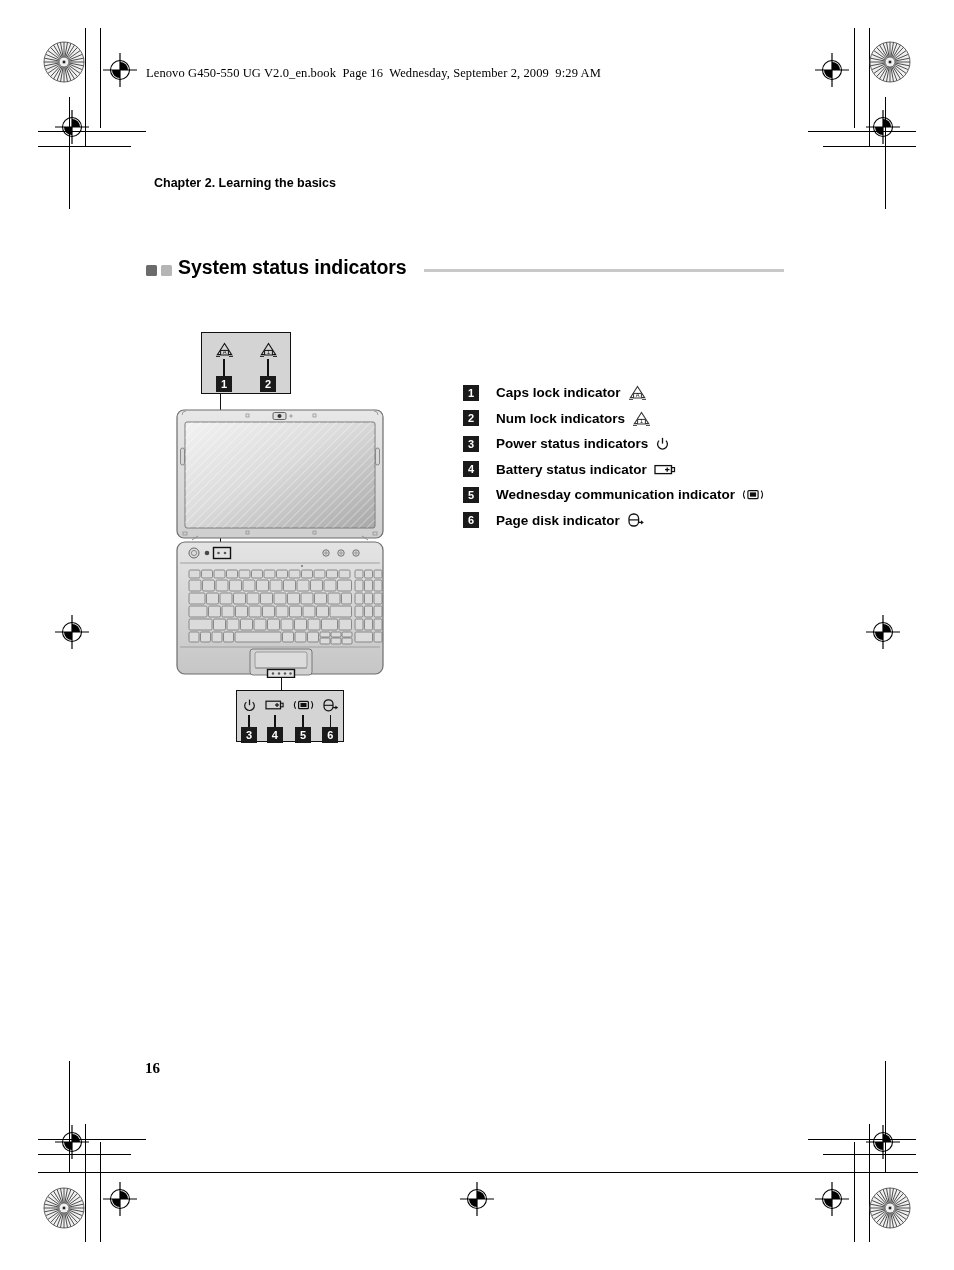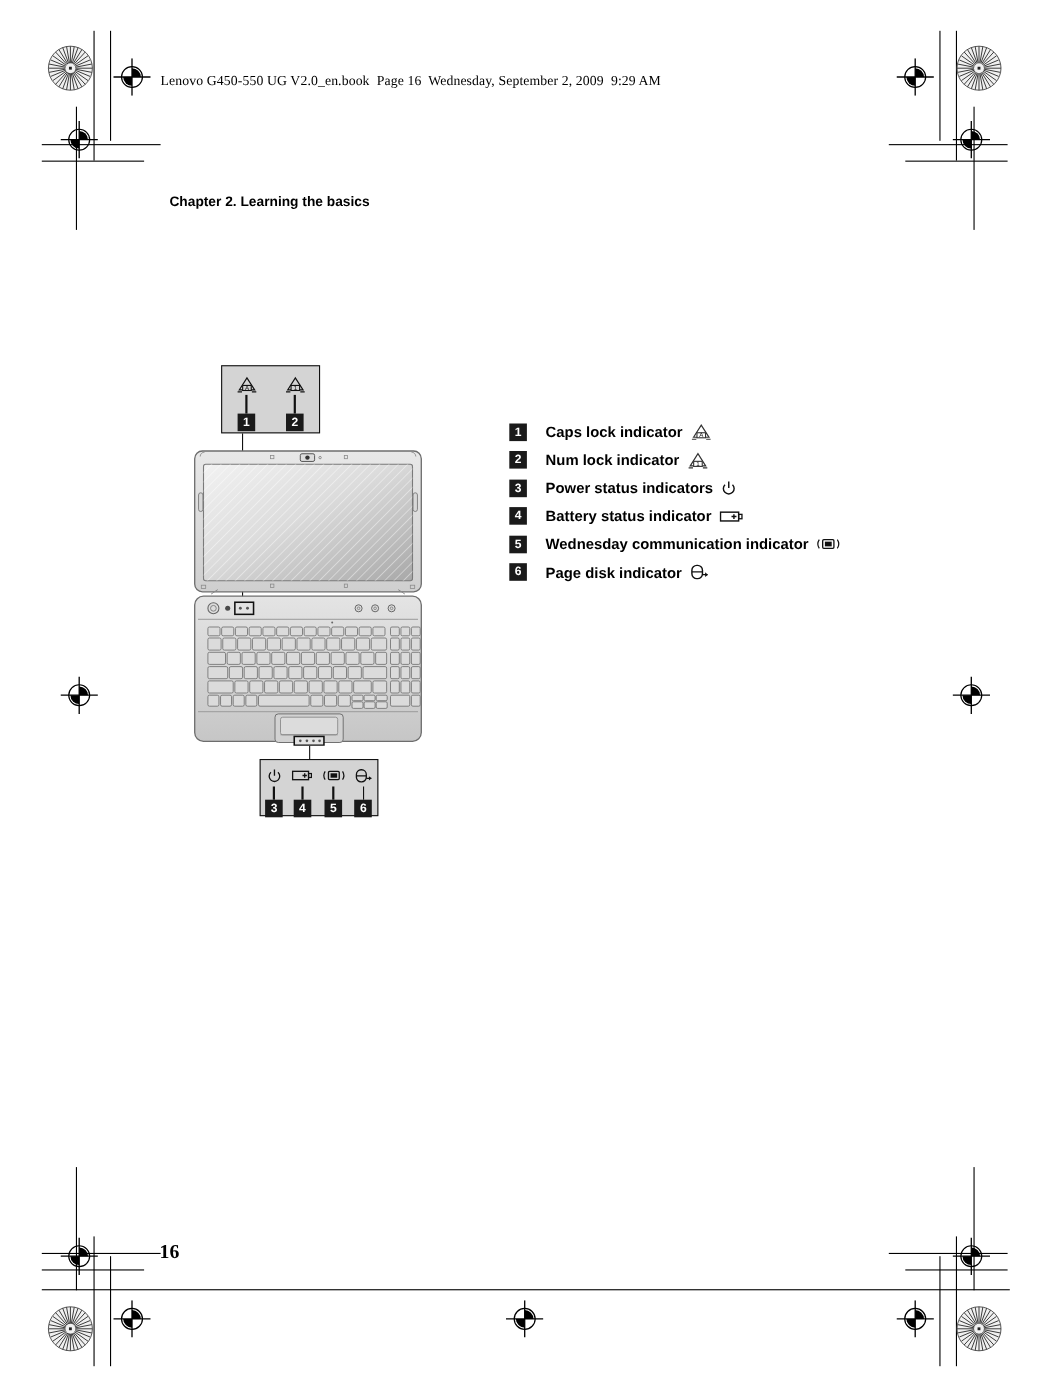--- a/index.html
+++ b/index.html
@@ -165,24 +165,24 @@
   }
 
   .leader-line { position: absolute; background: #111; width: 1.4px; }
 
   
   .laptop { position: absolute; left: 174px; top: 406px; width: 212px; height: 272px; }
 
   .page-number {
     position: absolute;
     left: 145px;
-    top: 1128px;
+    top: 1060px;
     font-family: "Liberation Serif", serif;
     font-weight: bold;
-    font-size: 18px;
+    font-size: 15px;
     color: #000;
   }
 </style>
 </head>
 <body>
 
 <div class="reg-layer">
 
   <div class="crop-line vline" style="left:85px;  top:28px;  height:118px;"></div>
   <div class="crop-line vline" style="left:100px; top:28px;  height:100px;"></div>
@@ -477,20 +477,26 @@
 
   <div class="crop-line hline" style="left:38px; top:1172px; width:880px;"></div>
 </div>
 
 <div class="page">
 
   <div class="filename-header">Lenovo G450-550 UG V2.0_en.book  Page 16  Wednesday, September 2, 2009  9:29 AM</div>
 
   <div class="chapter-title">Chapter 2. Learning the basics</div>
 
+  <div class="section-head">
+    <div class="bullet bullet-dark"></div>
+    <div class="bullet bullet-light"></div>
+    <div class="section-title">System status indicators</div>
+    <div class="section-rule"></div>
+  </div>
 
 
   <div class="callout" style="left:201px; top:332px; width:90px; height:62px;">
     <div class="callout-icons" style="top:6px;">
       <div class="cal-item">
         <div class="cal-icon">
           <svg width="19" height="17" viewBox="0 0 19 17">
             <path d="M2.5 13.5 L9.5 2.5 L16.5 13.5 Z" fill="none" stroke="#111" stroke-width="1.1"></path>
             <rect x="5.6" y="9.4" width="7.8" height="4.6" fill="#d4d4d4" stroke="#111" stroke-width="1"></rect>
             <text x="9.5" y="13.2" font-family="Liberation Sans, sans-serif" font-size="5.6" text-anchor="middle" fill="#111">A</text>
@@ -782,21 +788,21 @@
           <rect x="5.6" y="9.4" width="7.8" height="4.6" fill="#fff" stroke="#333" stroke-width="1"></rect>
           <text x="9.5" y="13.2" font-family="Liberation Sans, sans-serif" font-size="5.6" text-anchor="middle" fill="#111">A</text>
           <line x1="1" y1="15.3" x2="5" y2="15.3" stroke="#333" stroke-width="1.1"></line>
           <line x1="14" y1="15.3" x2="18" y2="15.3" stroke="#333" stroke-width="1.1"></line>
         </svg>
       </span>
     </div>
 
     <div class="legend-row">
       <div class="legend-badge">2</div>
-      <div class="legend-label">Num lock indicator</div>
+      <div class="legend-label">Num lock indicators</div>
       <span class="legend-icon">
         <svg width="19" height="17" viewBox="0 0 19 17">
           <path d="M2.5 13.5 L9.5 2.5 L16.5 13.5 Z" fill="none" stroke="#333" stroke-width="1.1"></path>
           <rect x="5.6" y="9.4" width="7.8" height="4.6" fill="#fff" stroke="#333" stroke-width="1"></rect>
           <text x="9.5" y="13.2" font-family="Liberation Sans, sans-serif" font-size="5.6" text-anchor="middle" fill="#111">1</text>
           <line x1="1" y1="15.3" x2="5" y2="15.3" stroke="#333" stroke-width="1.1"></line>
           <line x1="14" y1="15.3" x2="18" y2="15.3" stroke="#333" stroke-width="1.1"></line>
         </svg>
       </span>
     </div>

